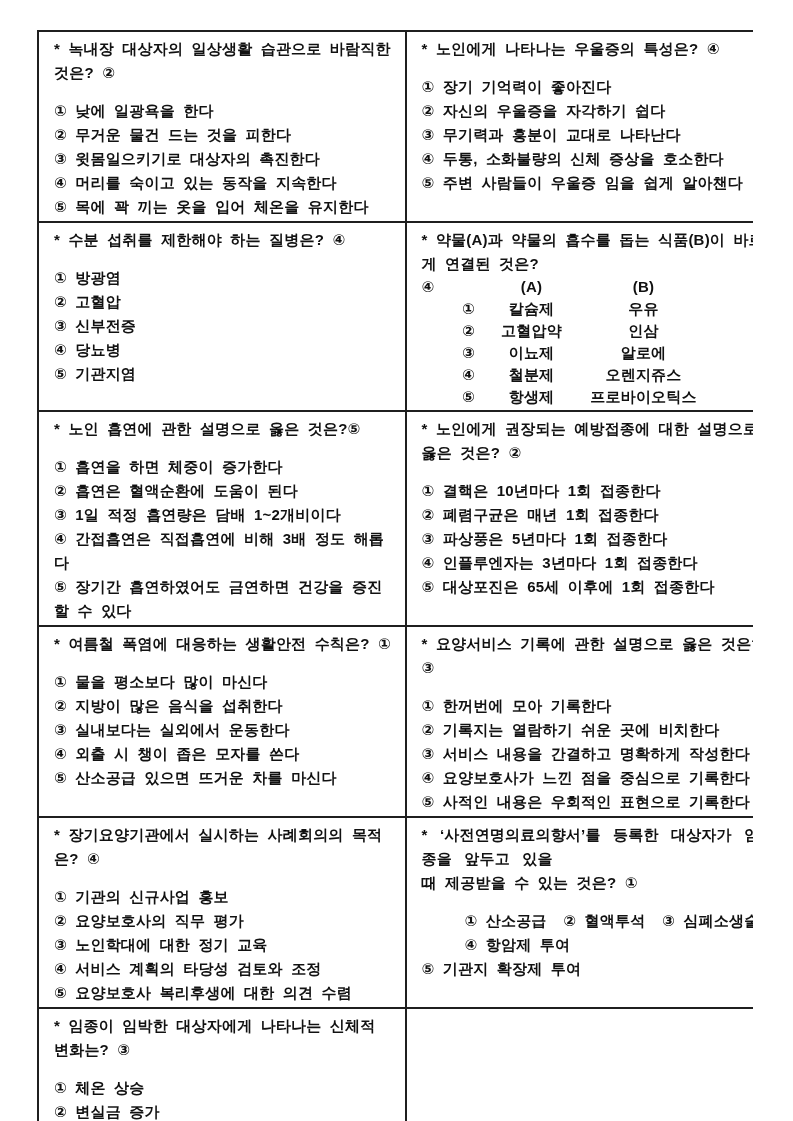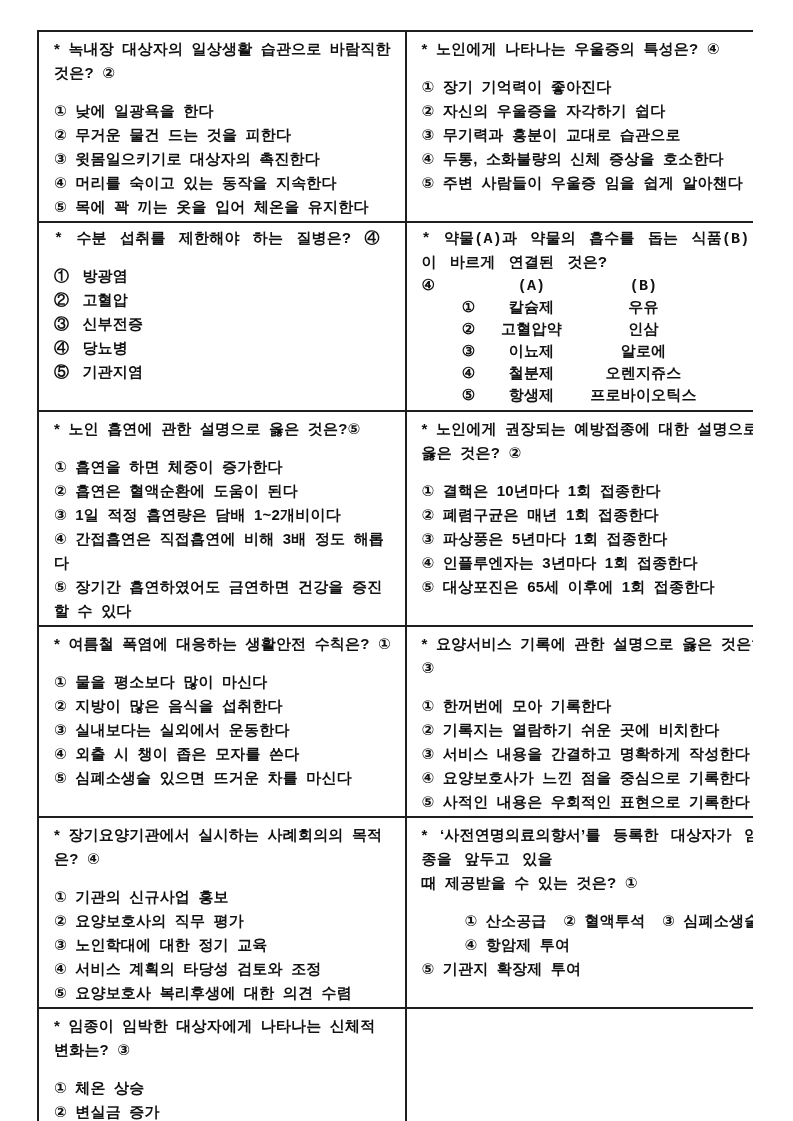--- a/index.html
+++ b/index.html
@@ -28,21 +28,21 @@
     table-layout: fixed;
   }
   table.exam td {
     border: 2px solid #1f1f1f;
     vertical-align: top;
     padding: 5px 8px 2px 15px;
     overflow: hidden;
     width: 50%;
   }
   tr.r1 { height: 164px; }
-  tr.r2 { height: 174px; font-family: Liberation Mono, monospace; }
+  tr.r2 { height: 174px; }
   tr.r3 { height: 178px; padding-left: 24px; }
   tr.r4 { height: 185px; border-radius: 14px; }
   tr.r5 { height: 183px; }
   tr.r6 { height: 180px; }
 
   .q {
     line-height: 24px;
     white-space: pre-wrap;
     word-spacing: 4px;
   }
@@ -79,21 +79,21 @@
         <div class="opt">① 낮에 일광욕을 한다</div>
         <div class="opt">② 무거운 물건 드는 것을 피한다</div>
         <div class="opt">③ 윗몸일으키기로 대상자의 촉진한다</div>
         <div class="opt">④ 머리를 숙이고 있는 동작을 지속한다</div>
         <div class="opt">⑤ 목에 꽉 끼는 옷을 입어 체온을 유지한다</div>
       </td>
       <td>
         <div class="q gap">* 노인에게 나타나는 우울증의 특성은? ④</div>
         <div class="opt">① 장기 기억력이 좋아진다</div>
         <div class="opt">② 자신의 우울증을 자각하기 쉽다</div>
-        <div class="opt">③ 무기력과 흥분이 교대로 습관으로</div>
+        <div class="opt">③ 무기력과 흥분이 교대로 나타난다</div>
         <div class="opt">④ 두통, 소화불량의 신체 증상을 호소한다</div>
         <div class="opt">⑤ 주변 사람들이 우울증 임을 쉽게 알아챈다</div>
       </td>
     </tr>
 
     <tr class="r2">
       <td>
         <div class="q gap">* 수분 섭취를 제한해야 하는 질병은? ④</div>
         <div class="opt">① 방광염</div>
         <div class="opt">② 고혈압</div>
@@ -163,21 +163,21 @@
       </td>
     </tr>
 
     <tr class="r4">
       <td>
         <div class="q gap">* 여름철 폭염에 대응하는 생활안전 수칙은? ①</div>
         <div class="opt">① 물을 평소보다 많이 마신다</div>
         <div class="opt">② 지방이 많은 음식을 섭취한다</div>
         <div class="opt">③ 실내보다는 실외에서 운동한다</div>
         <div class="opt">④ 외출 시 챙이 좁은 모자를 쓴다</div>
-        <div class="opt">⑤ 심폐소생술 있으면 뜨거운 차를 마신다</div>
+        <div class="opt">⑤ 산소공급 있으면 뜨거운 차를 마신다</div>
       </td>
       <td>
         <div class="q gap">* 요양서비스 기록에 관한 설명으로 옳은 것은? ③</div>
         <div class="opt">① 한꺼번에 모아 기록한다</div>
         <div class="opt">② 기록지는 열람하기 쉬운 곳에 비치한다</div>
         <div class="opt">③ 서비스 내용을 간결하고 명확하게 작성한다</div>
         <div class="opt">④ 요양보호사가 느낀 점을 중심으로 기록한다</div>
         <div class="opt">⑤ 사적인 내용은 우회적인 표현으로 기록한다</div>
       </td>
     </tr>

